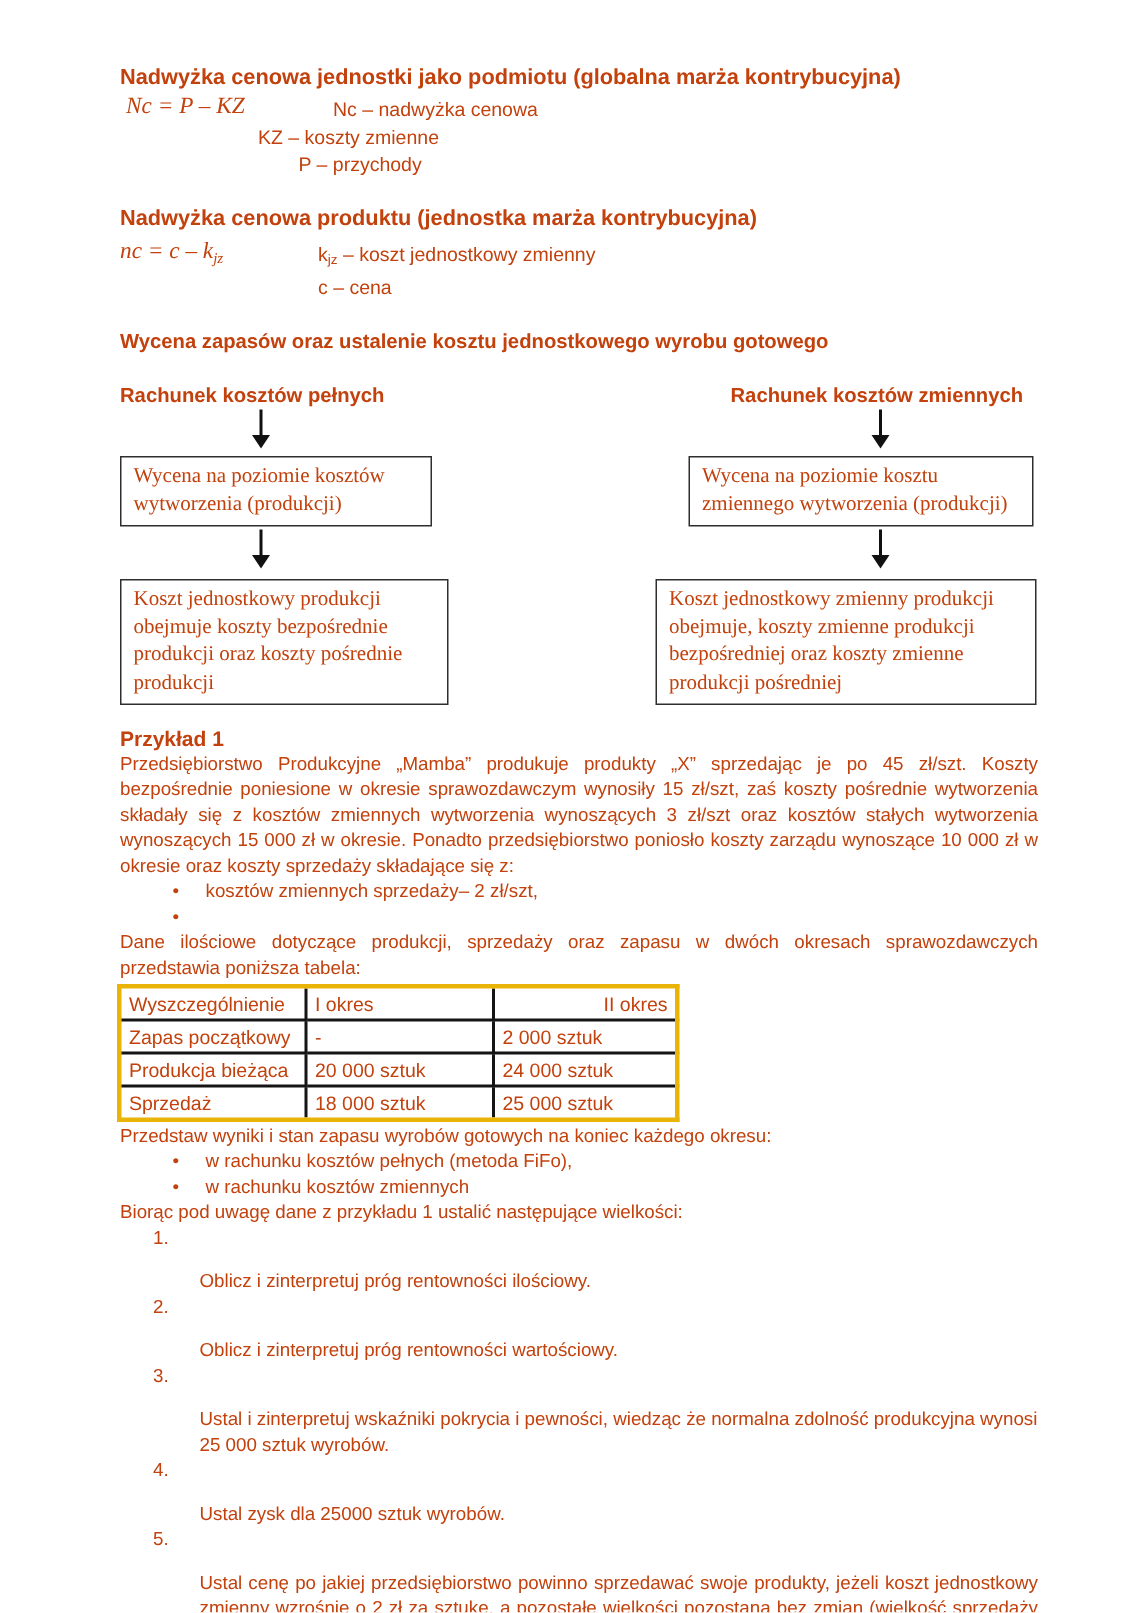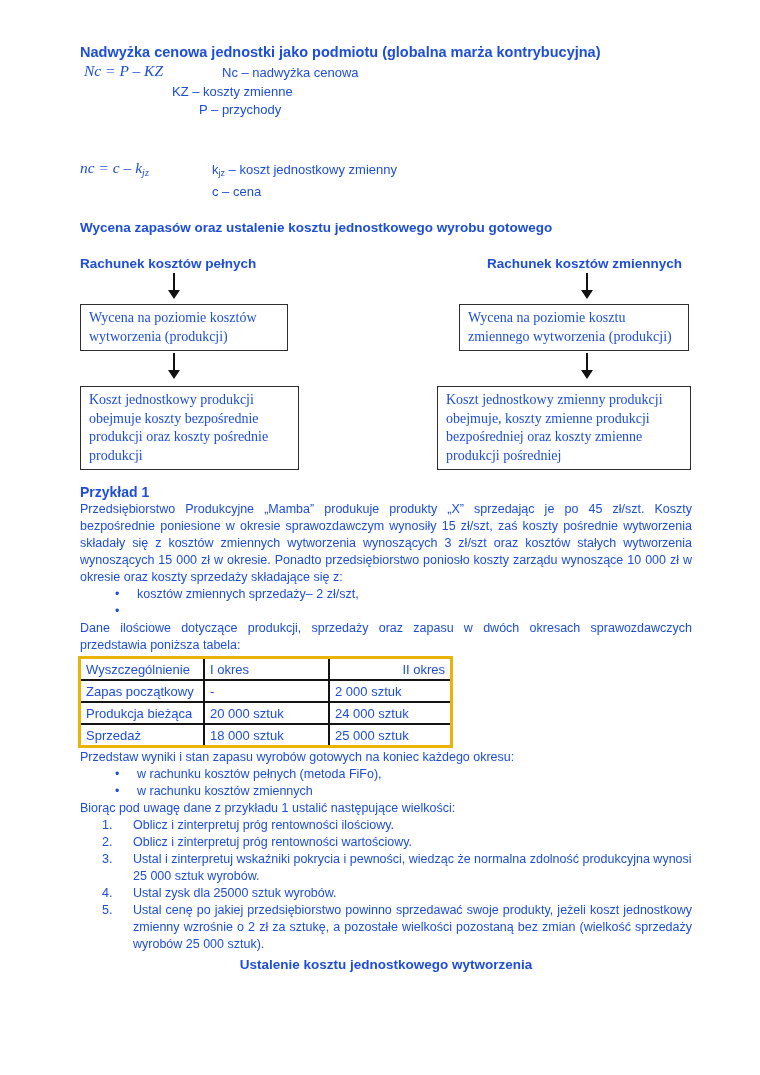--- a/index.html
+++ b/index.html
@@ -1,20 +1,20 @@
 <!DOCTYPE html>
 <html><head>
 <meta charset="utf-8">
 <style>
   html,body{margin:0;padding:0;background:#ffffff;}
   .page{
     position:relative;
     width:760px;height:1075px;
     background:#ffffff;
-    color:#1d4ed8;
+    color:#c2410c;
     font-family:"Liberation Sans",sans-serif;
     overflow:hidden;
   }
   .abs{position:absolute;}
   .h-bold{font-weight:bold;font-size:14.5px;line-height:18px;white-space:nowrap;}
   .def{font-size:13px;line-height:16px;white-space:nowrap;}
   .formula{
     font-family:"Liberation Serif",serif;
     font-style:italic;font-size:15.5px;white-space:nowrap;
   }
@@ -44,21 +44,21 @@
     position:absolute;left:80px;top:483px;width:612px;
     font-size:12.5px;line-height:17px;
   }
   .flow p{margin:0;}
   .just{text-align:justify;}
   .ex-title{font-weight:bold;font-size:14px;line-height:18px;}
   .bullet-row{display:flex;margin-left:35px;}
   .bullet-glyph{width:22px;flex:0 0 22px;}
   .num-row{display:flex;margin-left:22px;}
   .num{width:31px;flex:0 0 31px;}
-  .num-text{flex:1;}
+  .num-text{flex:1;margin-top:29px;}
   .doc-table{
     border-collapse:collapse;
     border:3px solid #eab308;
     margin:2px 0 1px -2px;
     font-size:13px;
   }
   .doc-table td{
     border:2px solid #141414;
     padding:1px 5px;
     height:18px;
@@ -75,20 +75,21 @@
 <body>
 
 <div class="page">
 
   <div class="abs h-bold" style="left:80px;top:43px;">Nadwyżka cenowa jednostki jako podmiotu (globalna marża kontrybucyjna)</div>
   <div class="abs formula" style="left:84px;top:62px;">Nc = P – KZ</div>
   <div class="abs def" style="left:222px;top:65px;">Nc – nadwyżka cenowa</div>
   <div class="abs def" style="left:172px;top:84px;">KZ – koszty zmienne</div>
   <div class="abs def" style="left:199px;top:102px;">P – przychody</div>
 
+  <div class="abs h-bold" style="left:80px;top:137px;">Nadwyżka cenowa produktu (jednostka marża kontrybucyjna)</div>
   <div class="abs formula" style="left:80px;top:159px;"><span>nc = c – k</span><span class="sub">jz</span></div>
   <div class="abs def" style="left:212px;top:162px;"><span>k</span><span class="sub">jz</span><span> – koszt jednostkowy zmienny</span></div>
   <div class="abs def" style="left:212px;top:184px;">c – cena</div>
 
   <div class="abs center-head" style="left:80px;top:220px;">Wycena zapasów oraz ustalenie kosztu jednostkowego wyrobu gotowego</div>
 
   <div class="abs h-bold" style="left:80px;top:255px;font-size:13.5px;">Rachunek kosztów pełnych</div>
   <div class="abs h-bold" style="left:487px;top:255px;font-size:13.5px;">Rachunek kosztów zmiennych</div>
 
   <div class="abs arrow" style="left:167px;top:273px;">

